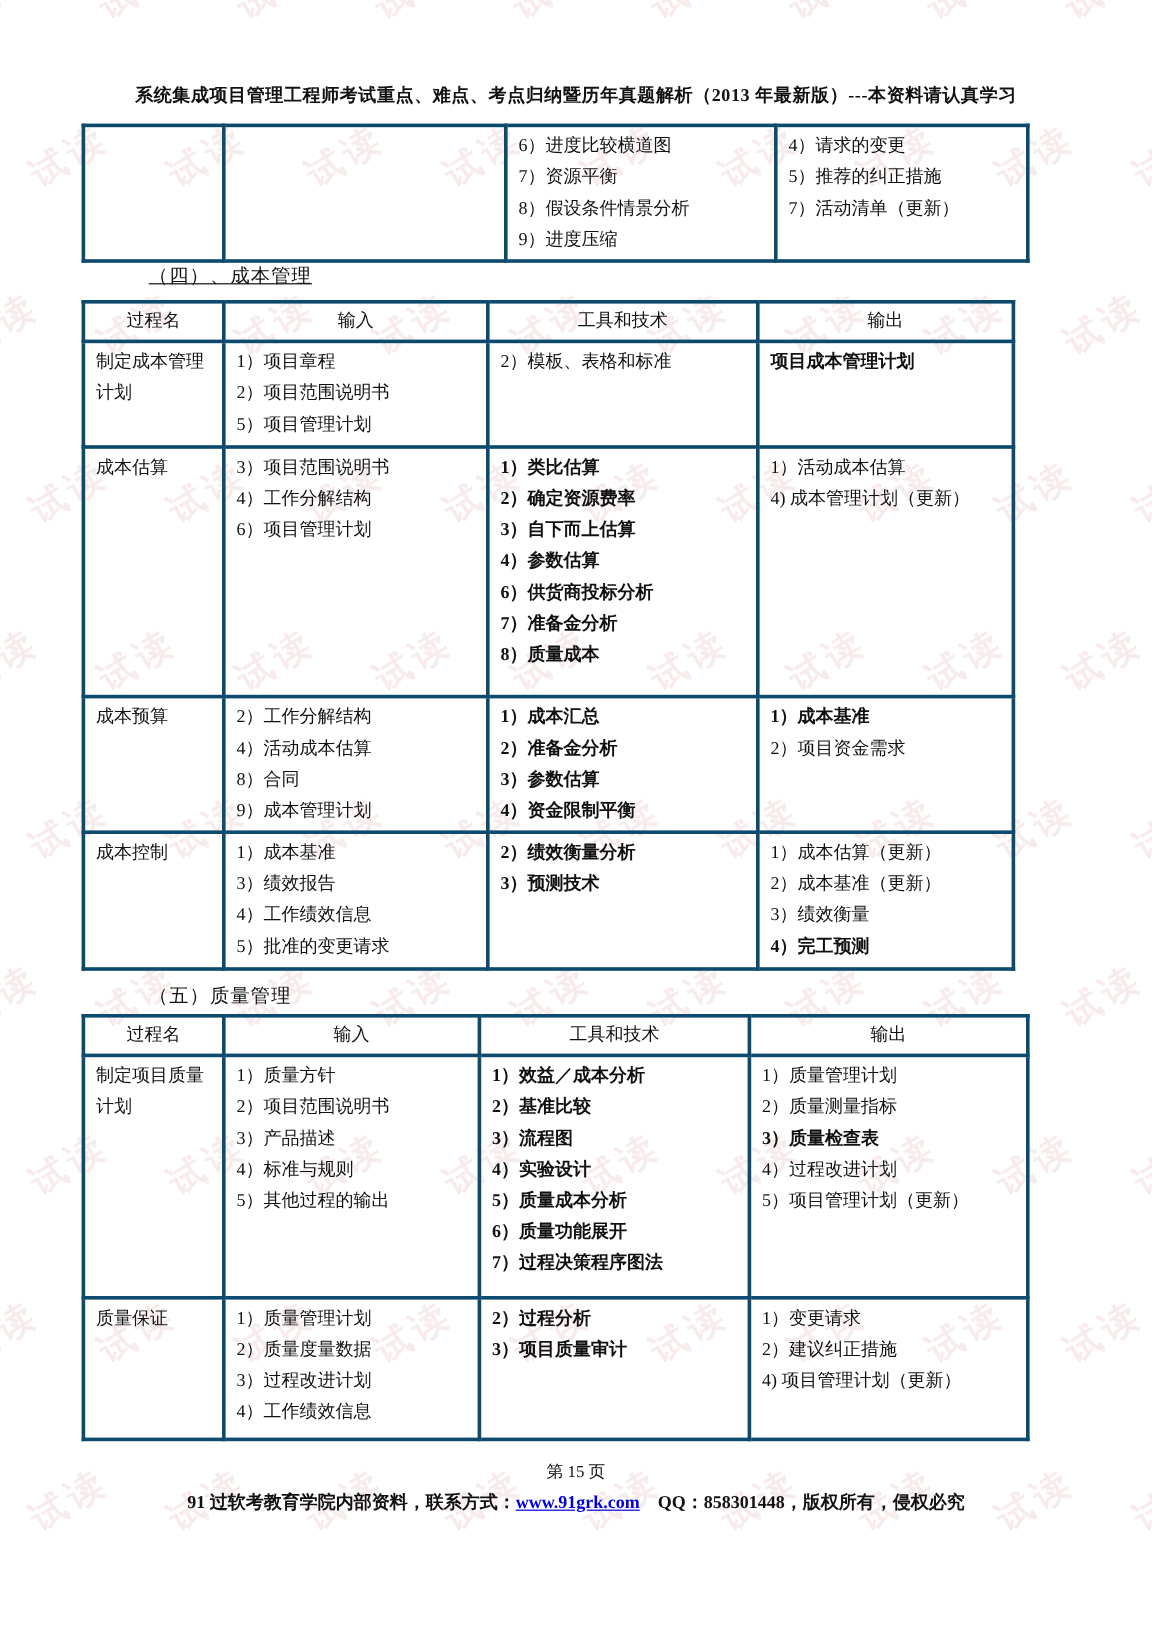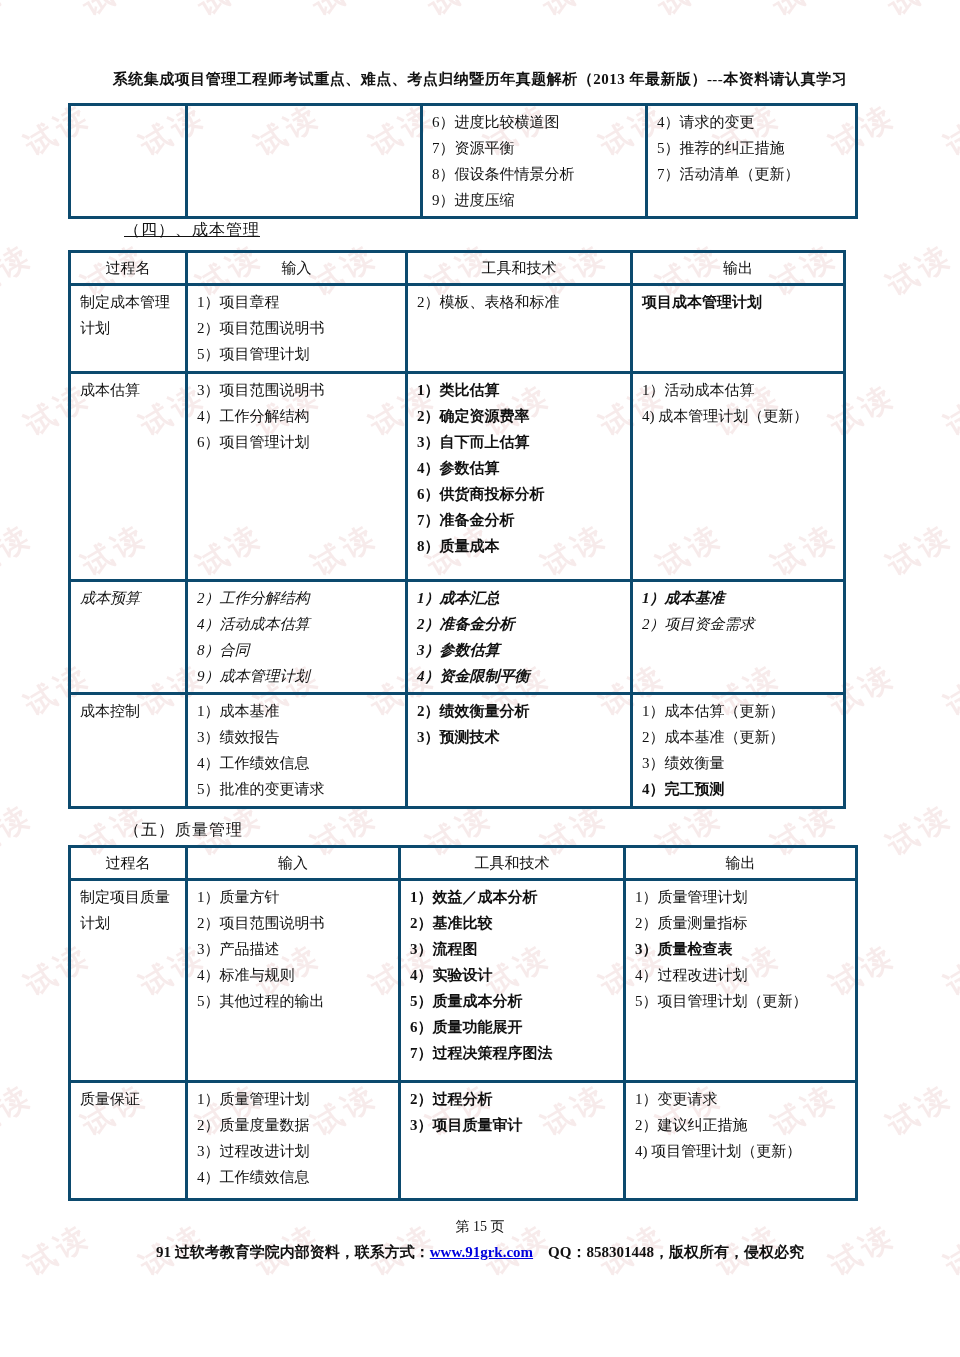--- a/index.html
+++ b/index.html
@@ -26,21 +26,21 @@
   .doc-table td,.doc-table th{
     border:3px solid #0c4a6e;vertical-align:top;text-align:left;
     padding:3px 9px;font-size:15px;line-height:26px;font-weight:normal;
     overflow:hidden;
   }
   .doc-table th{text-align:center;vertical-align:middle;padding:2px;}
   .li{white-space:nowrap;}
   .b{font-weight:bold;}
   .section-heading{position:absolute;left:124px;font-size:16px;letter-spacing:1px;}
   .tr-h30{height:30px;padding-left:40px;} .tr-h88{height:88px;} .tr-h111{height:111px;}
-  .tr-h112{height:112px;font-style:italic;} .tr-h114{height:114px;} .tr-h118{height:118px;}
+  .tr-h112{height:112px;} .tr-h114{height:114px;} .tr-h118{height:118px;}
   .tr-h202{height:202px;} .tr-h208{height:208px;}
   .page-number{position:absolute;top:1218px;left:0;width:960px;text-align:center;font-size:14px;}
   .footer-line{
     position:absolute;top:1243px;left:0;width:960px;text-align:center;
     font-size:15px;font-weight:bold;
   }
   .footer-link{color:#0000dd;text-decoration:underline;cursor:pointer;}
 </style>
 </head>
 <body>

